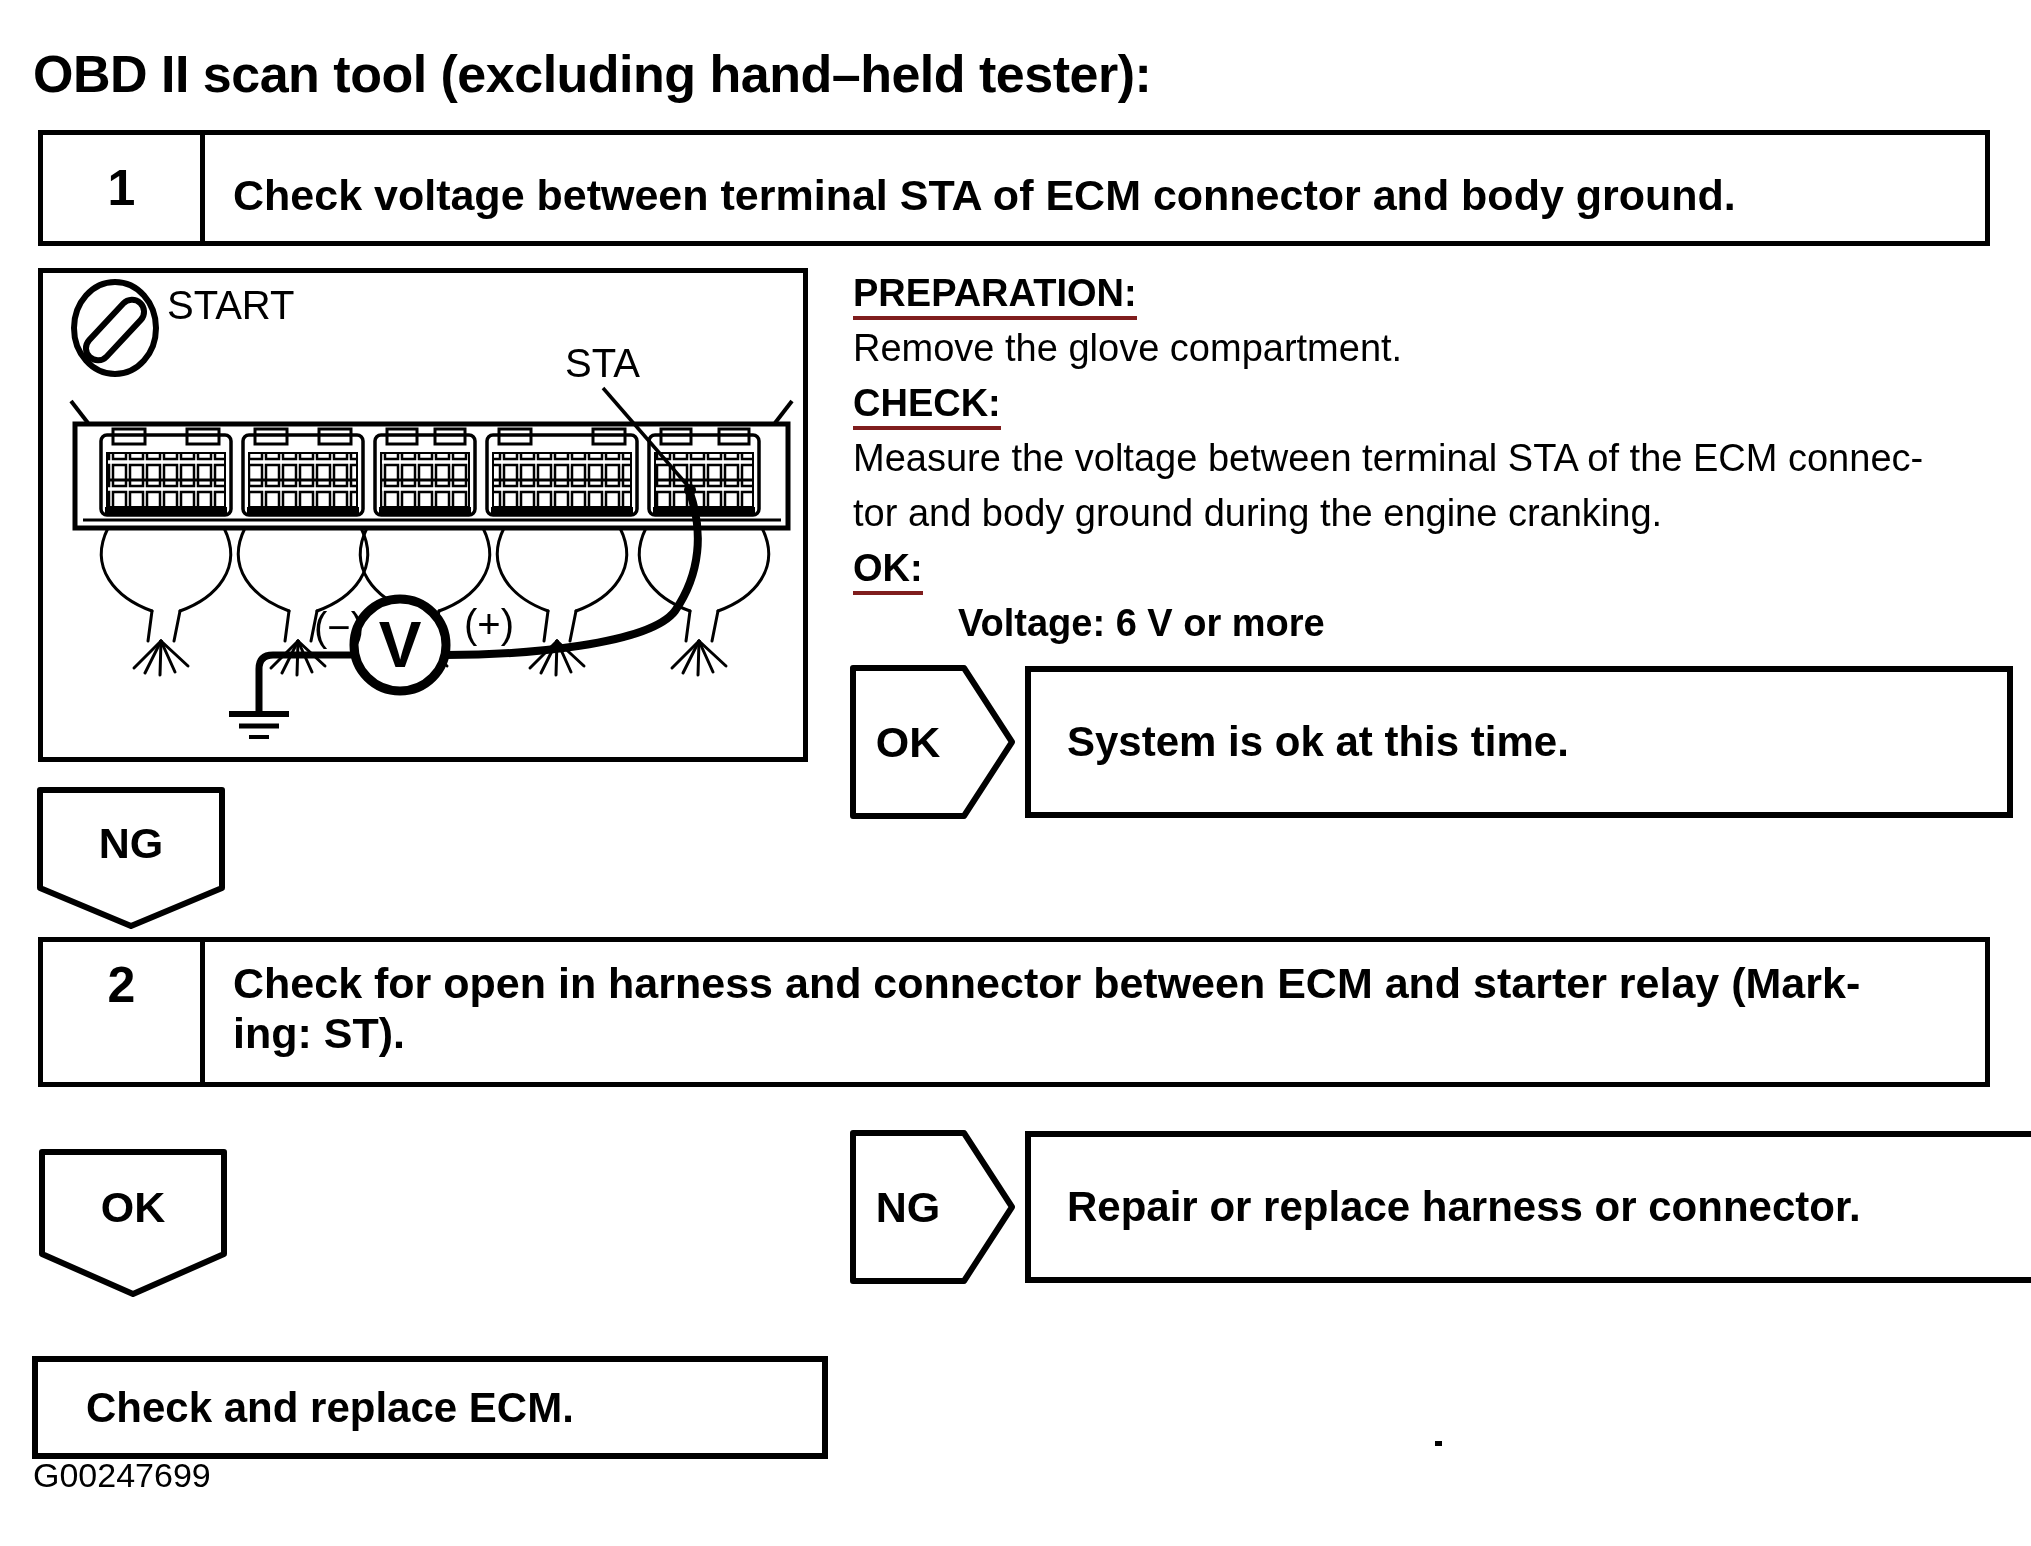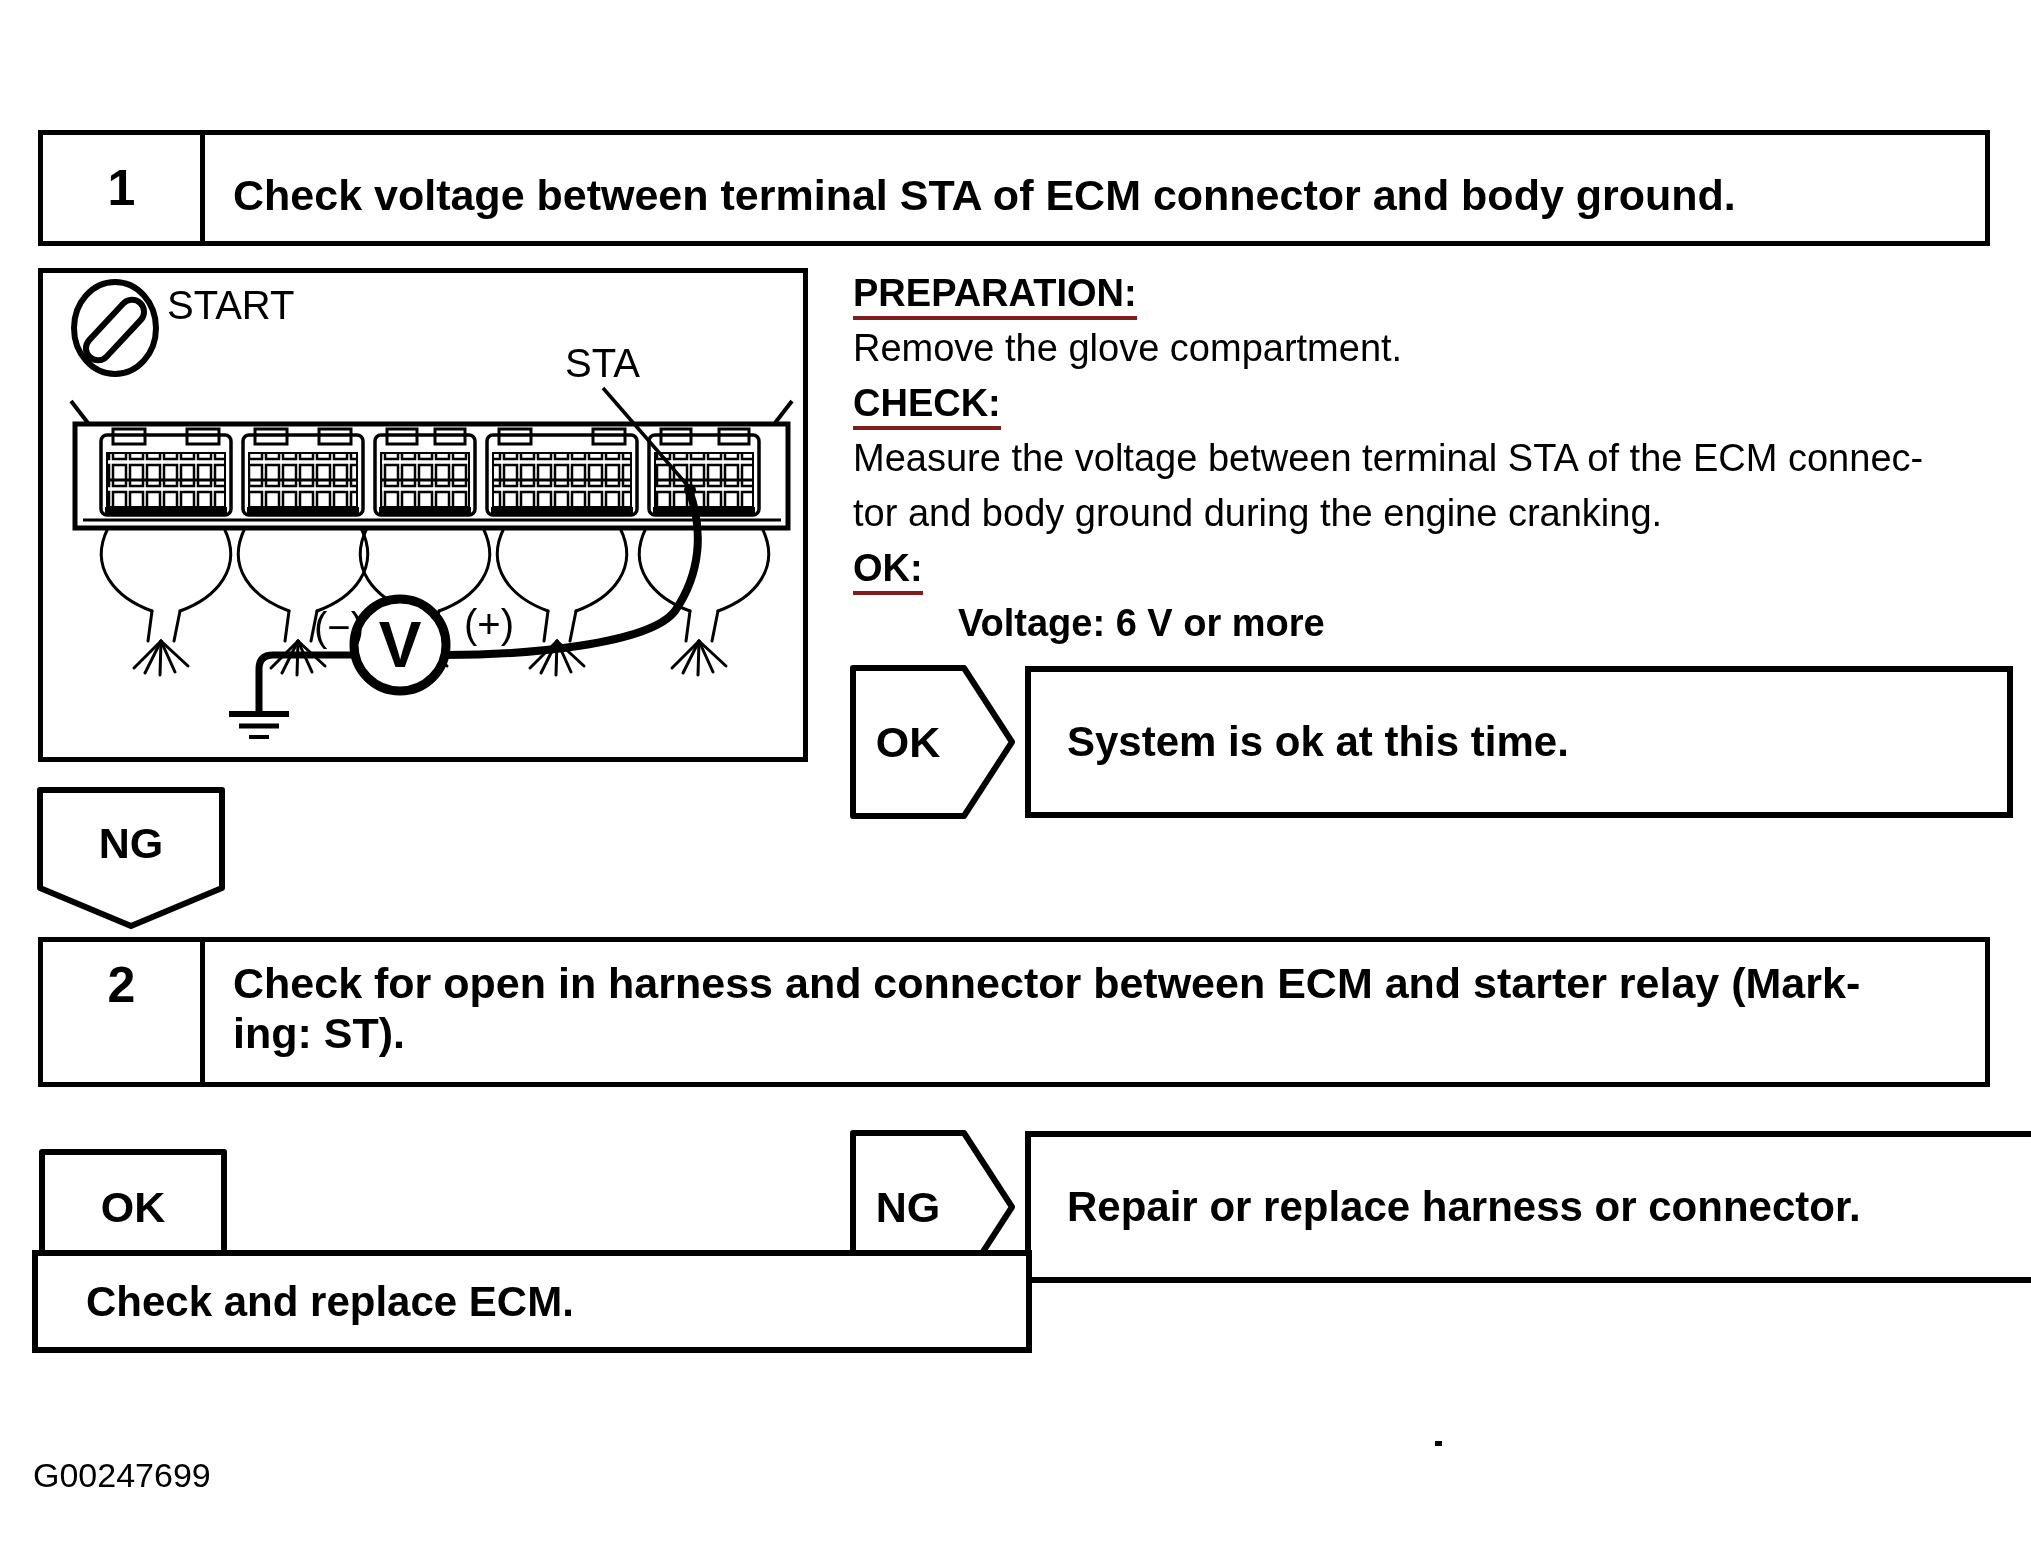--- a/index.html
+++ b/index.html
@@ -35,20 +35,21 @@
   }
   .figid { left:33px; top:1456px; font-size:34px; }
   .speck { background:#000; }
   svg text { font-family:"Liberation Sans", sans-serif; }
 </style>
 </head>
 <body>
 
 <div class="page">
 
+  <div class="abs title">OBD II scan tool (excluding hand–held tester):</div>
 
   <div class="abs stepbox" style="left:38px; top:130px; width:1952px; height:116px;">
     <div class="stepnum">1</div>
     <div class="stepbody">
       <div>Check voltage between terminal STA of ECM connector and body ground.</div>
     </div>
   </div>
 
   <div class="abs" style="left:38px; top:268px; width:770px; height:494px; border:5px solid #000;">
     <svg width="760" height="484" viewBox="0 0 760 484">
@@ -238,21 +239,21 @@
 
   <div class="abs resultbox" style="left:1025px; top:1131px; width:1106px; height:152px;">
     <span>Repair or replace harness or connector.</span>
   </div>
 
   <svg class="abs" style="left:38px; top:1148px;" width="192" height="152" viewBox="0 0 192 152">
     <polygon points="4,4 186,4 186,106 95,146 4,106" fill="#fff" stroke="#000" stroke-width="6" stroke-linejoin="round"></polygon>
     <text x="95" y="74" font-size="43" font-weight="bold" text-anchor="middle">OK</text>
   </svg>
 
-  <div class="abs resultbox" style="left:32px; top:1250px; width:1000px; height:103px; padding-left:48px;">
+  <div class="abs resultbox" style="left:32px; top:1356px; width:796px; height:103px; padding-left:48px;">
     <span>Check and replace ECM.</span>
   </div>
 
   <div class="abs figid">G00247699</div>
 
   <div class="abs speck" style="left:1435px; top:1441px; width:7px; height:5px;"></div>
 
 </div>
 
 </body></html>

